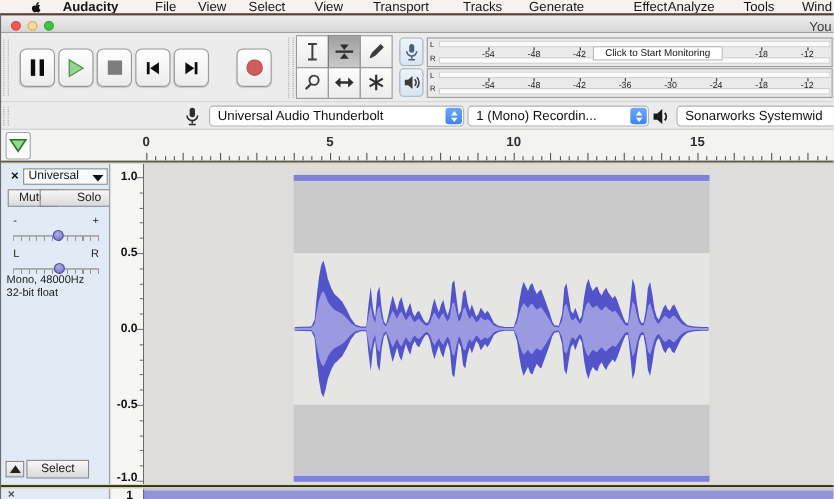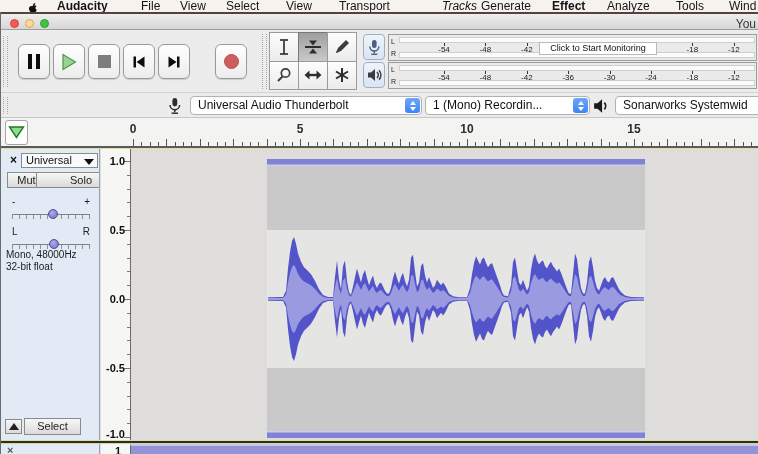--- a/index.html
+++ b/index.html
@@ -111,23 +111,23 @@
         <path d="M5.5 3.8c.8 0 1.5-.5 2.4-.5.8 0 1.6.4 2 1.1-1.7 1-1.4 3.3.4 4-.3.9-1.3 2.7-2.4 2.7-.7 0-.9-.4-1.8-.4s-1.2.4-1.8.4C3 11.1 1.6 8.8 1.6 6.9c0-1.9 1.3-2.9 2.5-2.9.7 0 1.1.4 1.4.4z" fill="#111" transform="scale(.9) translate(.6,.4)"></path>
       </svg>
     </span>
 
   <span class="mi b" style="left: 57px;">Audacity</span>
       <span class="mi" style="left: 141px;">File</span>
       <span class="mi" style="left: 180px;">View</span>
       <span class="mi" style="left: 226px;">Select</span>
       <span class="mi" style="left: 286px;">View</span>
       <span class="mi" style="left: 339px;">Transport</span>
-      <span class="mi" style="left: 442px; font-style: italic;">Tracks</span>
+      <span class="mi" style="left: 421px;">Tracks</span>
       <span class="mi" style="left: 481px;">Generate</span>
-      <span class="mi" style="left: 552px; font-weight: bold;">Effect</span>
+      <span class="mi" style="left: 576px;">Effect</span>
       <span class="mi" style="left: 607px;">Analyze</span>
       <span class="mi" style="left: 676px;">Tools</span>
       <span class="mi" style="left: 729px;">Wind</span>
     </div>
 
   <div class="titlebar">
     <span class="tl" style="left:10px;background:#f45952;border:1px solid #d8433d;"></span>
     <span class="tl" style="left:25px;background:#f8d9a0;border:1px solid #e0a93e;"></span>
     <span class="tl" style="left:40px;background:#3ec43e;border:1px solid #2da02d;"></span>
     <span class="title-text">You</span>

